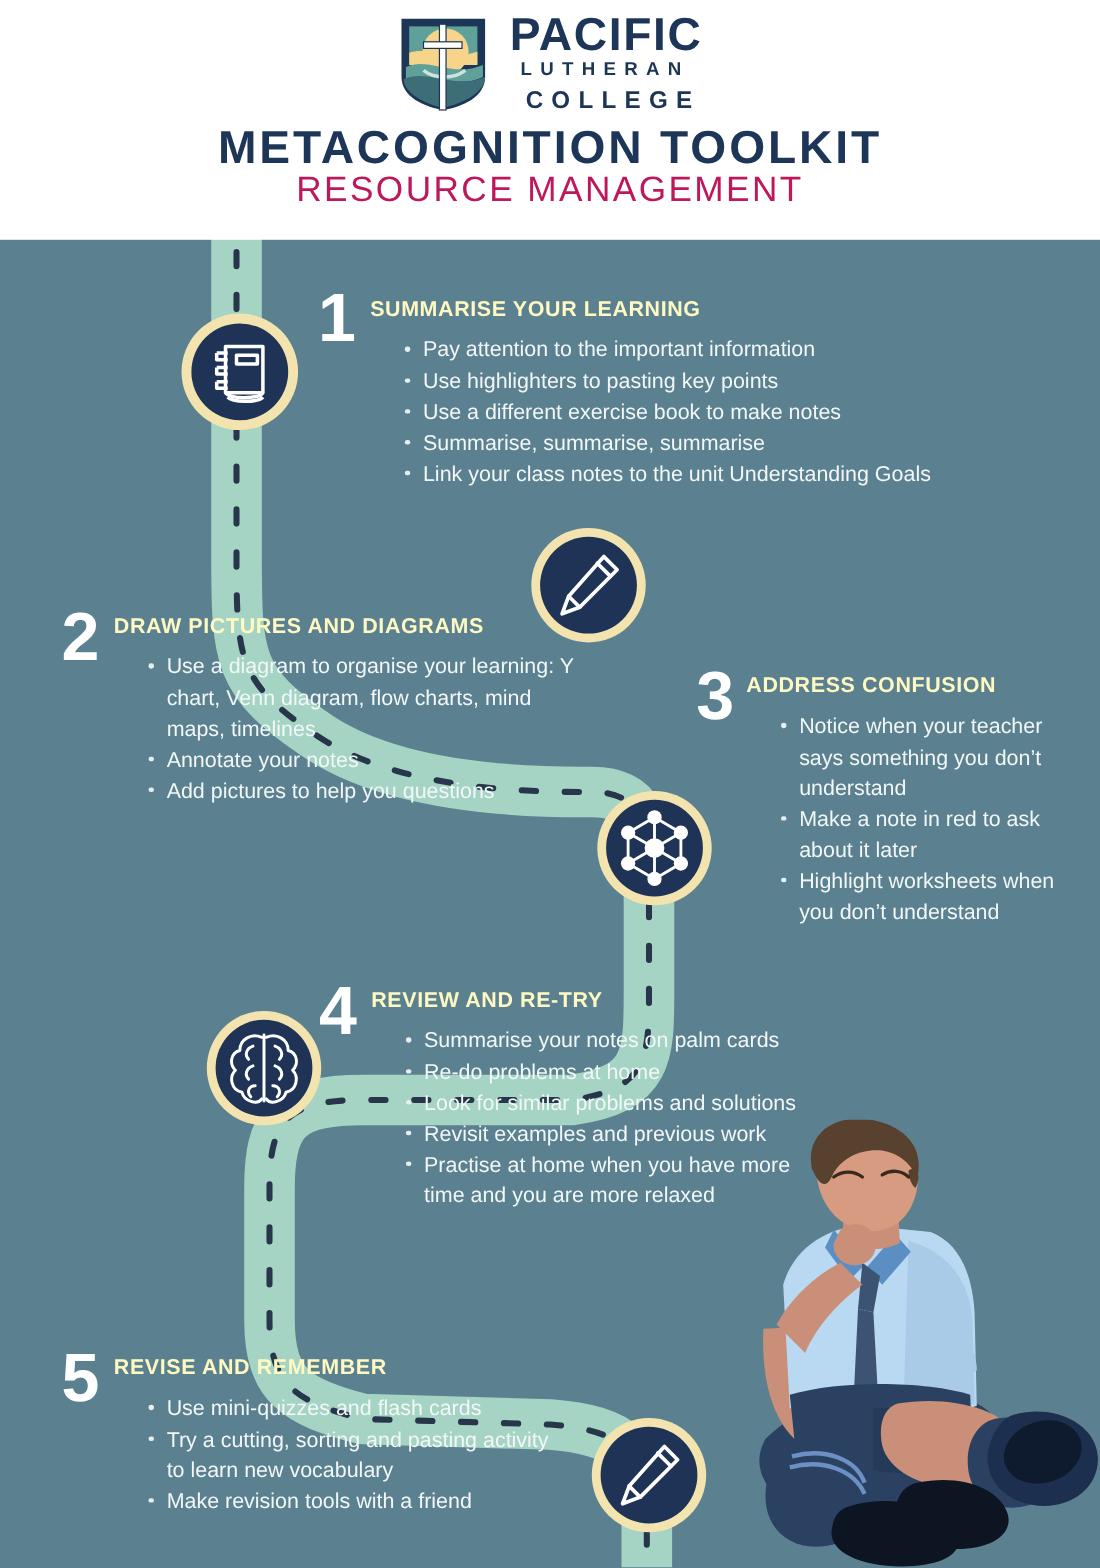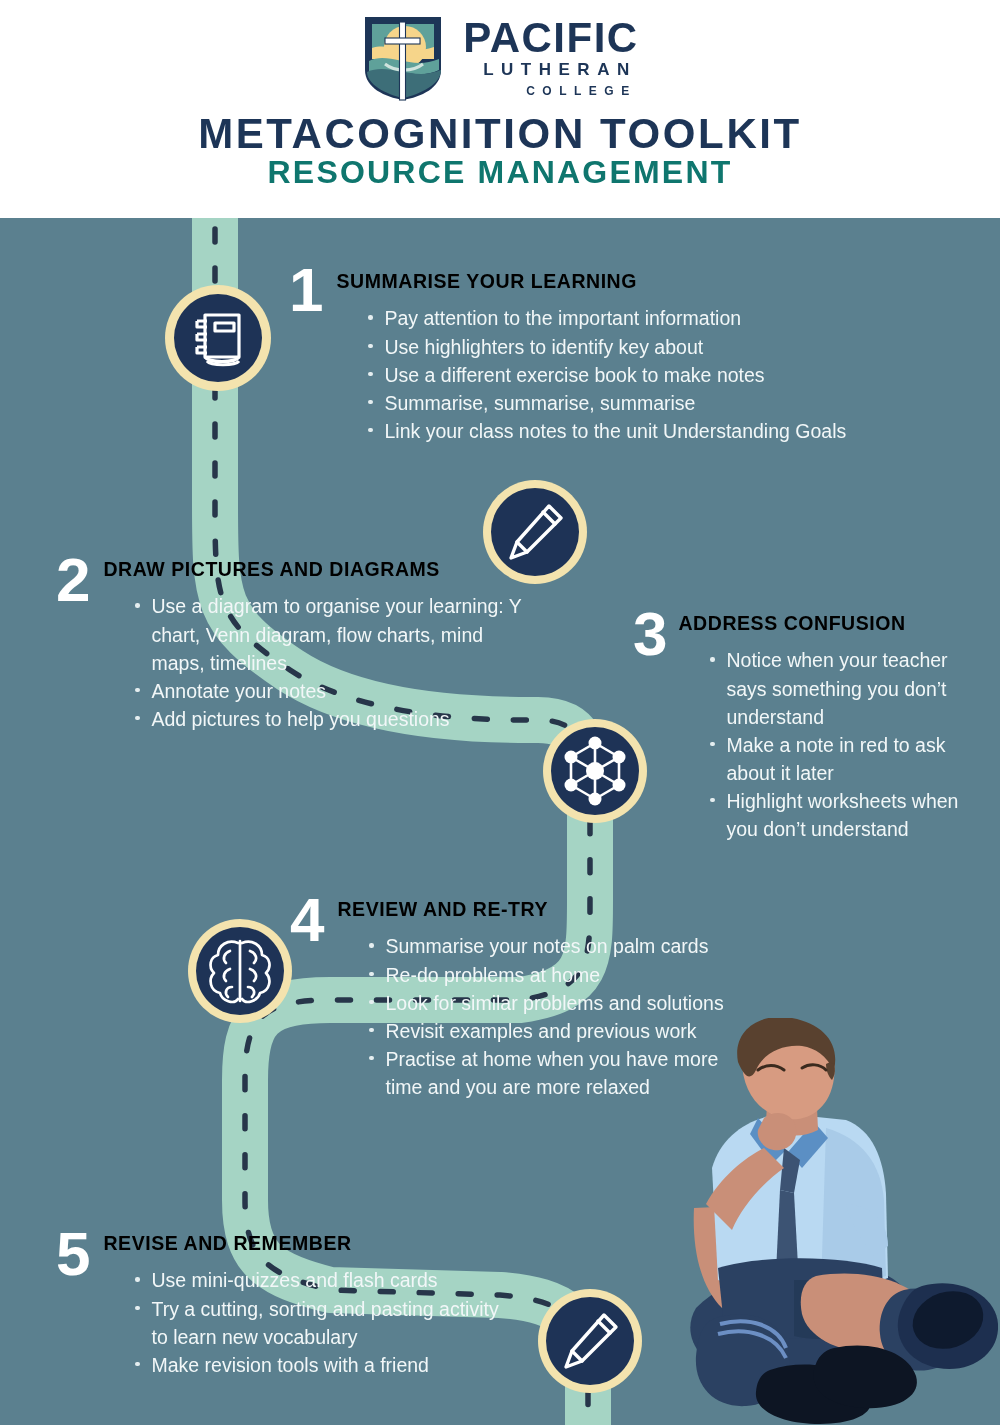--- a/index.html
+++ b/index.html
@@ -21,32 +21,32 @@
   }
   .logo-row{display:flex;align-items:center;gap:18px;margin-top:12px;height:92px;}
   .logo-mark{width:84px;height:88px;flex:none;}
   .logo-words{display:flex;flex-direction:column;justify-content:center;}
   .logo-pacific{
     font-size:42px;font-weight:bold;letter-spacing:1.5px;color:#1d3557;
     line-height:0.98;font-family:"Liberation Sans", sans-serif;
   }
   .logo-lutheran{
     font-size:17px;font-weight:bold;letter-spacing:7.5px;color:#1d3557;
-    line-height:1.45;text-align:right;padding-right:2px;
+    line-height:1.45;text-align:center;padding-right:2px;
   }
   .logo-college{
-    font-size:12px;font-weight:bold;letter-spacing:7.5px;color:#1d3557;
+    font-size:22px;font-weight:bold;letter-spacing:7.5px;color:#1d3557;
     line-height:1.35;text-align:right;padding-right:2px;
   }
   .title-main{
     font-size:42px;font-weight:bold;color:#1d3557;letter-spacing:2.6px;
     margin-top:6px;line-height:1.12;
   }
   .title-sub{
-    font-size:32px;font-weight:bold;color:#0f766e;letter-spacing:2.2px;
+    font-size:32px;font-weight:normal;color:#be185d;letter-spacing:2.2px;
     margin-top:-2px;line-height:1.1;
   }
 
   
   #road{position:absolute;left:0;top:200px;width:1000px;height:1225px;z-index:1;}
 
   
   #student{position:absolute;left:676px;top:1018px;width:324px;height:407px;z-index:2;}
 
   
@@ -54,21 +54,21 @@
   .badge svg{display:block;}
 
   
   .step{position:absolute;z-index:3;display:flex;align-items:flex-start;}
   .step-num{
     color:#ffffff;font-weight:bold;font-size:62px;line-height:0.78;
     letter-spacing:-1px;flex:none;
   }
   .step-body{}
   .step-title{
-    color:#000000;font-weight:bold;font-size:19.5px;letter-spacing:0.55px;
+    color:#fef9c3;font-weight:bold;font-size:19.5px;letter-spacing:0.55px;
     margin:0 0 3px 0;line-height:1.15;
   }
   .step-list{
     margin:12px;padding:0 0 0 20px;list-style:none;
   }
   .step-list li{
     color:#f2f7f8;font-size:19.5px;line-height:1.44;
     position:relative;padding-left:16px;margin-bottom:0px;
     font-weight:300;
   }
@@ -293,21 +293,21 @@
       </g>
     </svg>
   </div>
 
   <div class="step" id="step1">
     <div class="step-num">1</div>
     <div class="step-body">
       <div class="step-title">SUMMARISE YOUR LEARNING</div>
       <ul class="step-list">
           <li>Pay attention to the important information</li>
-          <li>Use highlighters to identify key about</li>
+          <li>Use highlighters to pasting key points</li>
           <li>Use a different exercise book to make notes</li>
           <li>Summarise, summarise, summarise</li>
           <li>Link your class notes to the unit Understanding Goals</li>
         </ul>
     </div>
   </div>
 
   <div class="step" id="step2">
     <div class="step-num">2</div>
     <div class="step-body">

